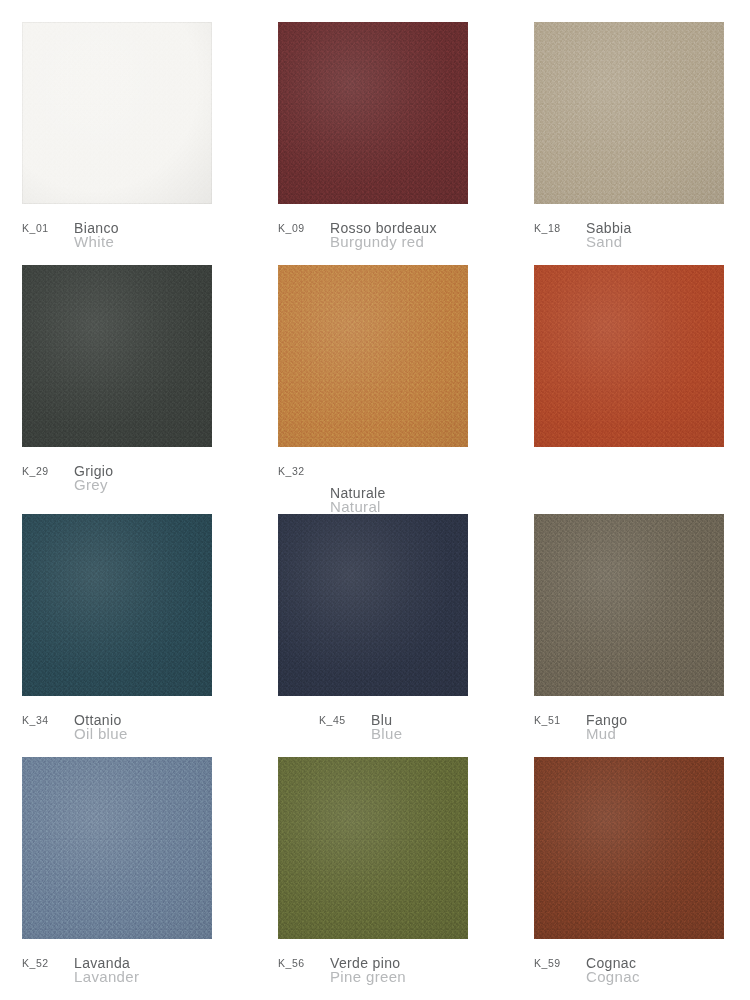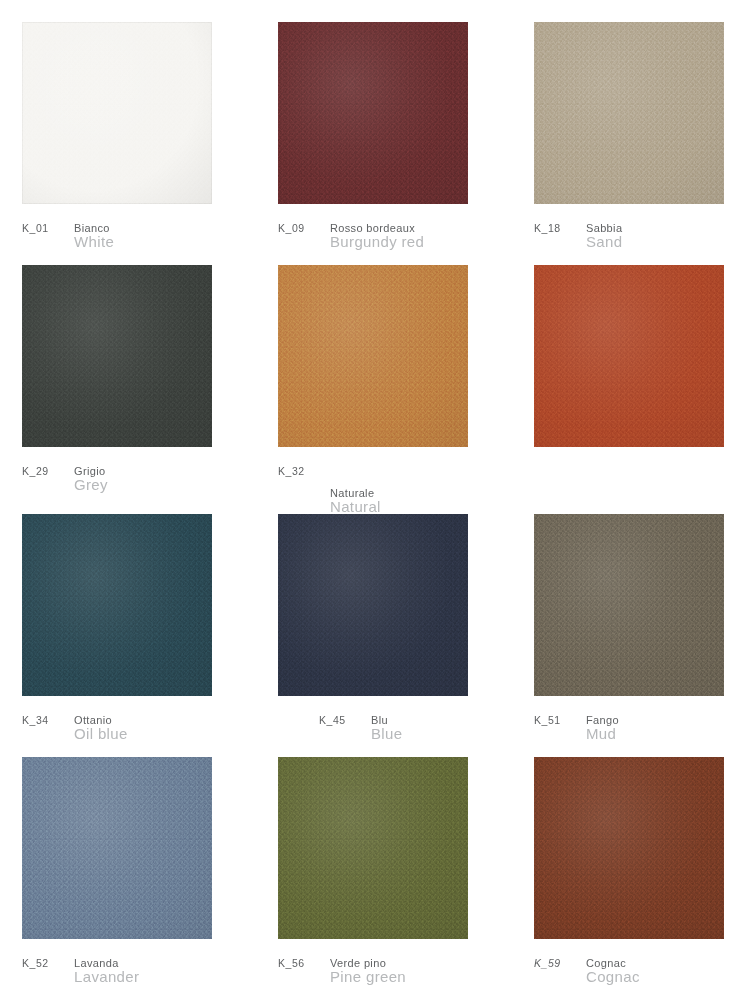--- a/index.html
+++ b/index.html
@@ -117,21 +117,21 @@
     line-height: 14px;
     letter-spacing: 0.55px;
     color: #5f6163;
     font-weight: 400;
   }
   .names {
     display: flex;
     flex-direction: column;
   }
   .name-it {
-    font-size: 11px;
+    font-size: 14px;
     line-height: 14px;
     letter-spacing: 0.35px;
     color: #5f6163;
     white-space: nowrap;
   }
   .name-en {
     font-size: 15px;
     line-height: 14px;
     letter-spacing: 0.35px;
     color: #b6b8ba;
@@ -314,21 +314,21 @@
     </div>
 
     <div class="cell">
       <div class="swatch-wrap">
         <div class="swatch" style="background-color: rgb(123, 61, 38);">
           <div class="grain"></div>
           <div class="sheen"></div>
         </div>
       </div>
       <div class="caption">
-        <div class="code" style="color: rgb(95, 97, 99); font-style: italic;">K_59</div>
+        <div class="code" style="color: rgb(95, 97, 99);">K_59</div>
         <div class="names">
           <div class="name-it" style="color: rgb(95, 97, 99);">Cognac</div>
           <div class="name-en" style="color: rgb(182, 184, 186);">Cognac</div>
         </div>
       </div>
     </div>
 
   </div>
 </div>
 

